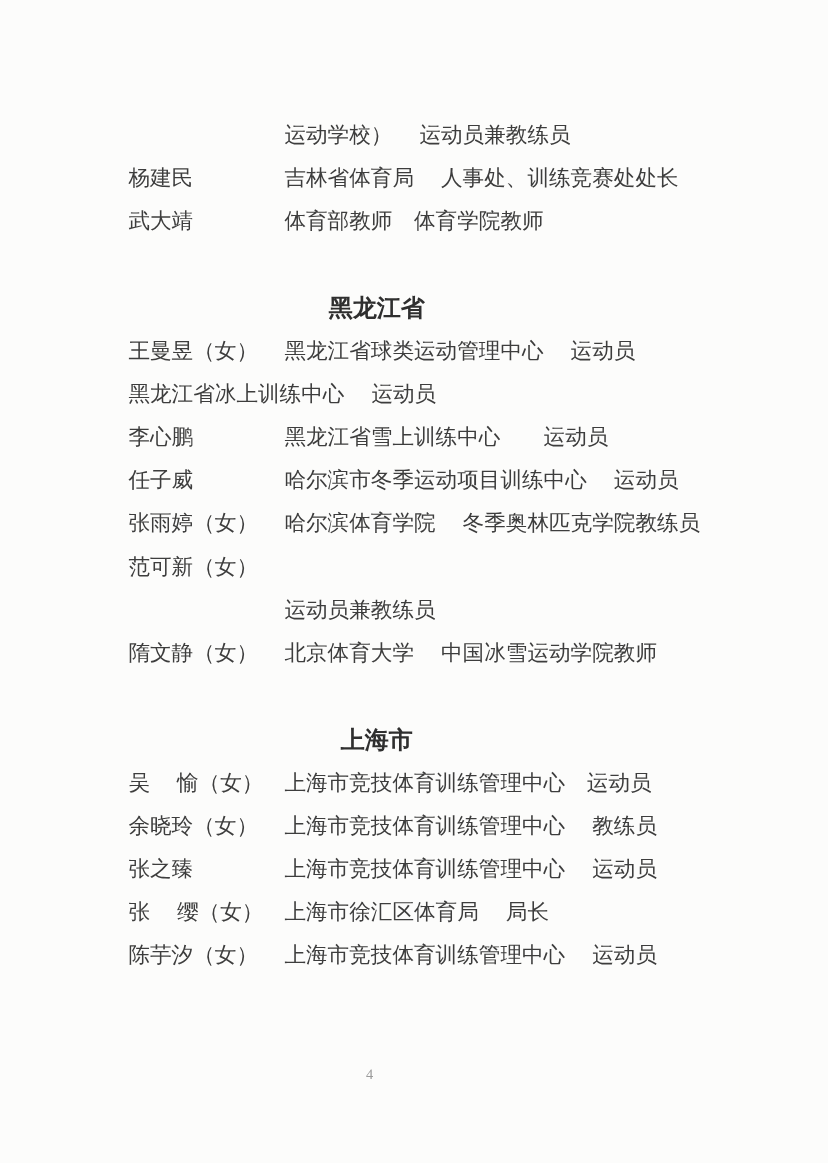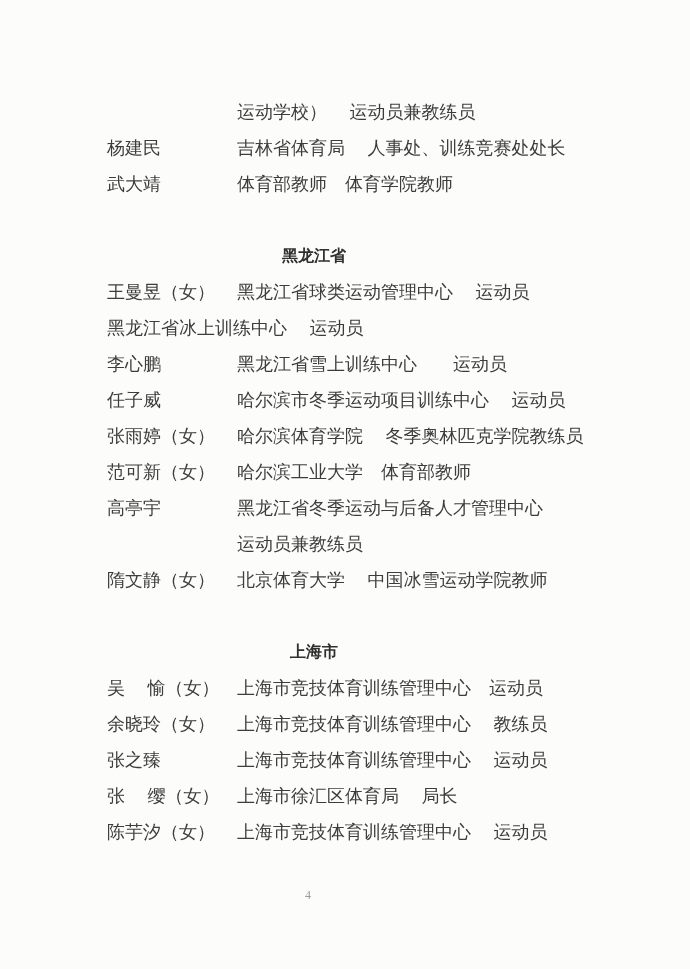--- a/index.html
+++ b/index.html
@@ -40,21 +40,21 @@
   }
   .spacer {
     height: 36px;
   }
   .header-row {
     height: 36px;
     display: flex;
     align-items: center;
     justify-content: center;
     padding-left: 12px;
-    font-size: 16px;
+    font-size: 20px;
     font-weight: bold;
     color: #2f2f2f;
   }
   .page-number {
     position: absolute;
     top: 888px;
     left: 0;
     right: 0;
     text-align: center;
     font-size: 12px;
@@ -99,25 +99,20 @@
     <div class="row">
       <span class="name">任子威</span>
       <span class="affil">哈尔滨市冬季运动项目训练中心　 运动员</span>
     </div>
     <div class="row">
       <span class="name">张雨婷（女）</span>
       <span class="affil">哈尔滨体育学院　 冬季奥林匹克学院教练员</span>
     </div>
     <div class="row">
       <span class="name">范可新（女）</span>
-      <span class="affil">哈尔滨工业大学　体育部教师</span>
-    </div>
-    <div class="row">
-      <span class="name">高亭宇</span>
-      <span class="affil">黑龙江省冬季运动与后备人才管理中心</span>
     </div>
     <div class="row">
       <span class="name"></span>
       <span class="affil">运动员兼教练员</span>
     </div>
     <div class="row">
       <span class="name">隋文静（女）</span>
       <span class="affil">北京体育大学　 中国冰雪运动学院教师</span>
     </div>
 

